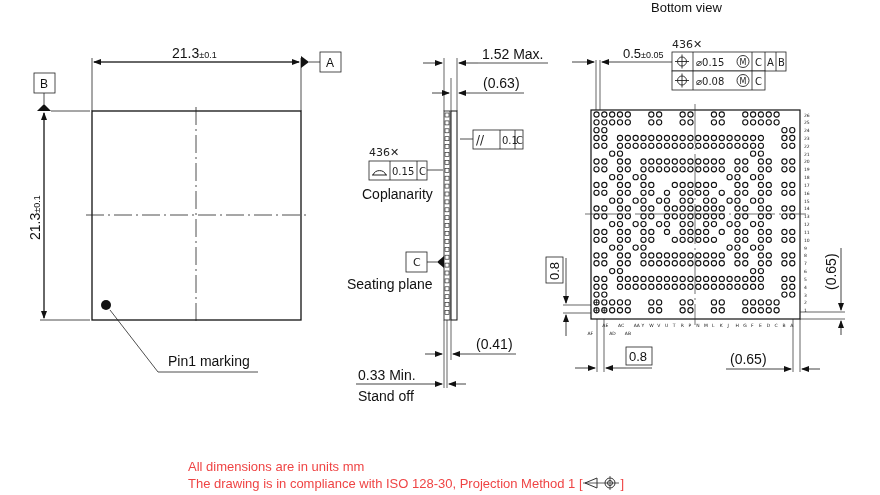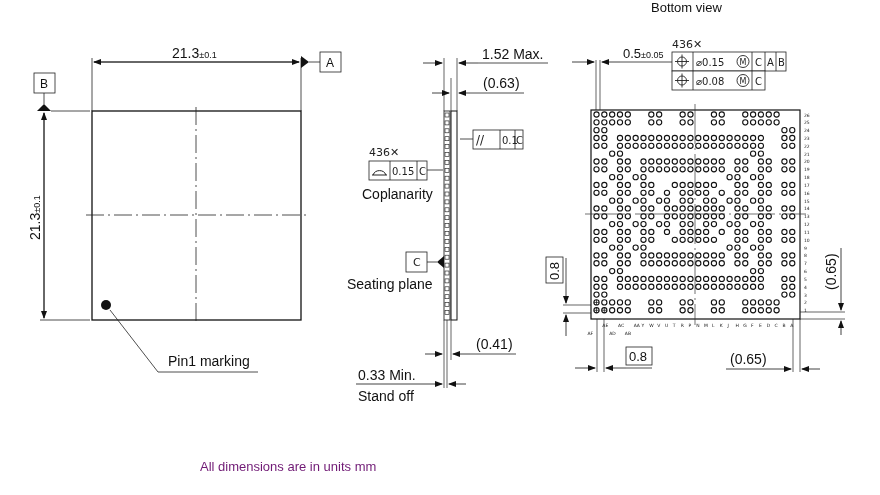--- a/index.html
+++ b/index.html
@@ -1,21 +1,21 @@
 <!DOCTYPE html>
 <html><head>
 <meta charset="utf-8">
 <style>
   html, body { margin: 0; padding: 0; background: #ffffff; }
   body { width: 880px; height: 495px; position: relative; overflow: hidden;
          font-family: "Liberation Sans", sans-serif; color: #111; }
   svg { position: absolute; left: 0; top: 0; }
   .t { font-family: "Liberation Sans", sans-serif; fill: #111; }
   .mono { font-family: "DejaVu Sans", sans-serif; fill: #222; }
-  .notes { position: absolute; left: 188px; top: 458px; font-size: 13px; line-height: 17px; color: #701a75; margin-left: 12px; }
+  .notes { position: absolute; left: 188px; top: 458px; font-size: 13px; line-height: 17px; color: #ef4444; }
   .notes div { white-space: nowrap; }
   .proj { display: inline-block; vertical-align: -2px; }
 </style>
 </head>
 <body>
 
 <svg width="880" height="495" viewBox="0 0 880 495">
   <defs>
     <marker id="arr" markerWidth="8" markerHeight="6" refX="7" refY="3" orient="auto" markerUnits="userSpaceOnUse">
       <path d="M0,0 L8,3 L0,6 Z" fill="#111"></path>
@@ -687,13 +687,20 @@
     <line x1="800" y1="312" x2="845" y2="312" stroke="#222" stroke-width="0.7"></line>
     <line x1="800" y1="319" x2="845" y2="319" stroke="#222" stroke-width="0.7"></line>
     <line x1="841" y1="248" x2="841" y2="310" stroke="#111" stroke-width="0.8" marker-end="url(#arr)"></line>
     <line x1="841" y1="335" x2="841" y2="321" stroke="#111" stroke-width="0.8" marker-end="url(#arr)"></line>
     <text class="t" font-size="14" transform="translate(836,290) rotate(-90)">(0.65)</text>
   </g>
 </svg>
 
 <div class="notes">
   <div>All dimensions are in units mm</div>
+  <div><span>The drawing is in compliance with ISO 128-30, Projection Method 1 [</span><svg class="proj" width="38" height="14" viewBox="0 0 38 14" style="position:static">
+        <path d="M2,7 L14,2 L14,12 Z" fill="none" stroke="#333" stroke-width="1"></path>
+        <line x1="0" y1="7" x2="36" y2="7" stroke="#333" stroke-width="0.8"></line>
+        <circle cx="27" cy="7" r="5" fill="none" stroke="#333" stroke-width="1"></circle>
+        <circle cx="27" cy="7" r="2.5" fill="none" stroke="#333" stroke-width="1"></circle>
+        <line x1="27" y1="0" x2="27" y2="14" stroke="#333" stroke-width="0.8"></line>
+      </svg><span>]</span></div>
 </div>
 
 </body></html>

